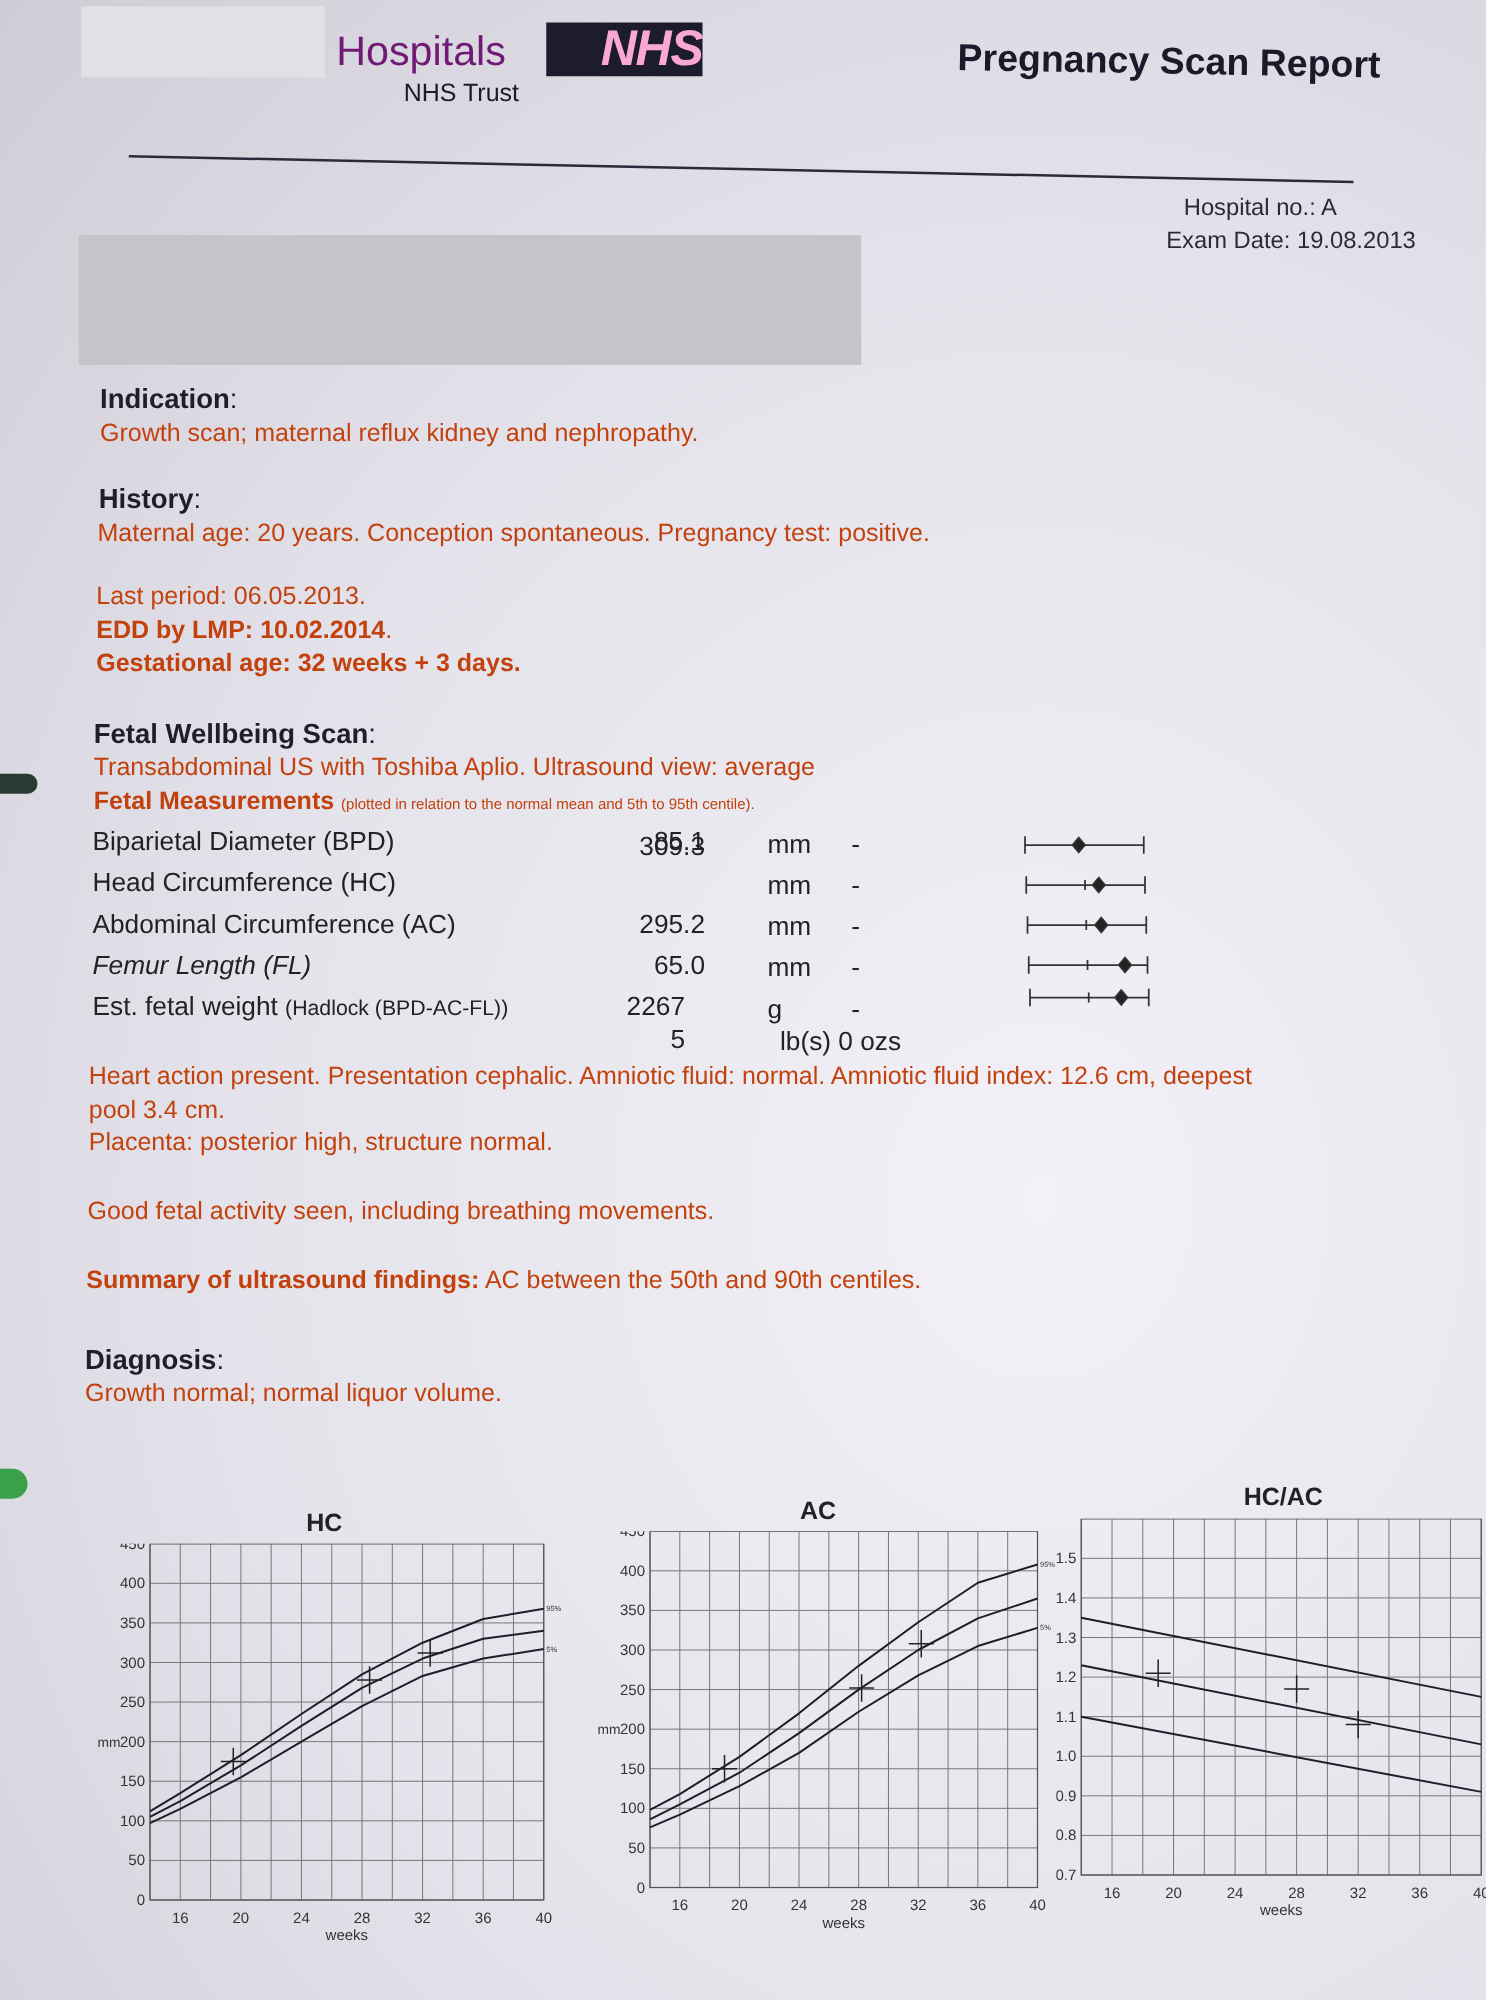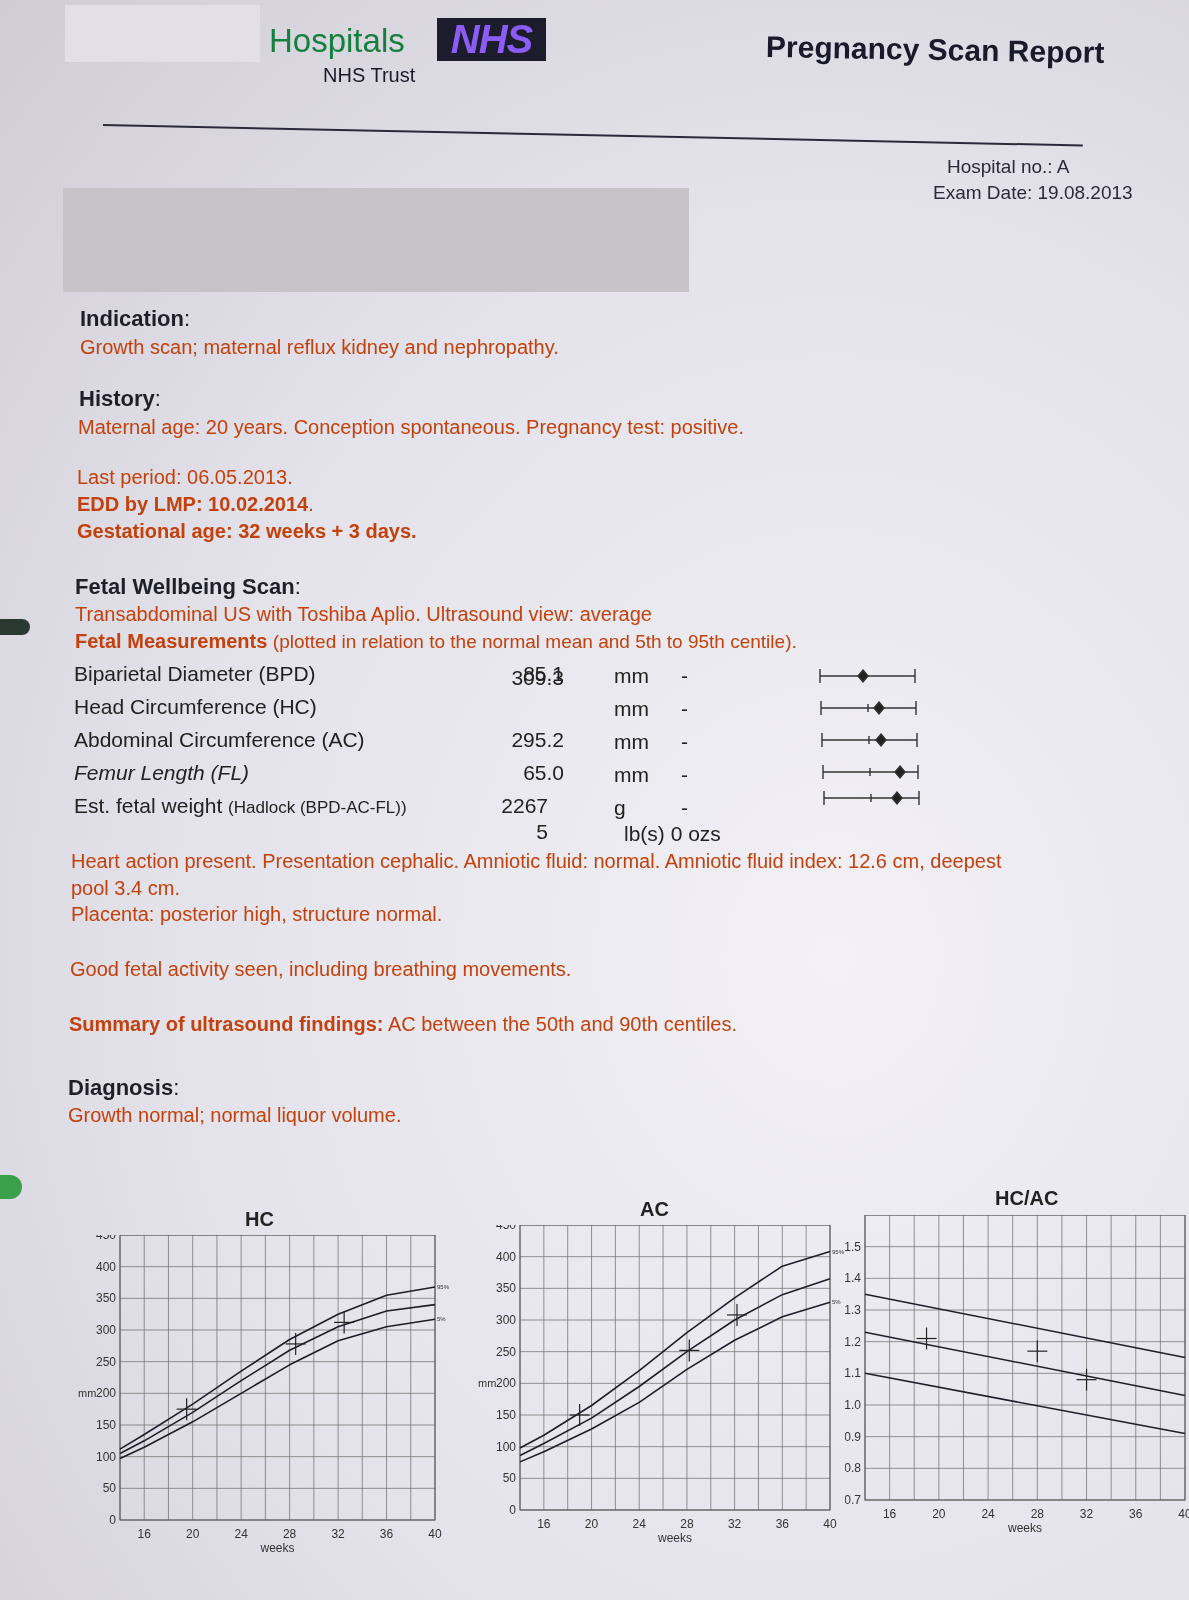--- a/index.html
+++ b/index.html
@@ -4,31 +4,31 @@
 <style>
   html, body { margin:0; padding:0; }
   body {
     width:1189px; height:1600px; position:relative; overflow:hidden;
     background: radial-gradient(ellipse at 70% 60%, #f3f1f7 0%, #e4e2ea 55%, #cfccd6 100%);
     font-family: "Liberation Sans", sans-serif; color:#222;
   }
   .abs { position:absolute; }
   .redact-top { left:65px; top:5px; width:195px; height:57px; background:#e2e0e6; }
   .redact-main { left:63px; top:188px; width:626px; height:104px; background:#c7c4c9; }
-  .logo-text { left:269px; top:22px; font-size:33px; color:#15803d;text-align:right; }
-  .nhs-box { left:437px; top:18px; width:109px; height:43px; background:#1c1c2c; color:#8b5cf6;
-    font-weight:bold; font-style:italic; font-size:40px; line-height:43px; text-align:center; letter-spacing:-1px; }
+  .logo-text { left:269px; top:22px; font-size:33px; color:#701a75;text-align:right; }
+  .nhs-box { left:437px; top:18px; width:109px; height:43px; background:#1c1c2c; color:#f9a8d4;
+    font-weight:bold; font-style:italic; font-size:40px; line-height:43px; text-align:right; letter-spacing:-1px;padding-left:16px; }
   .trust { left:323px; top:64px; font-size:20px; color:#1a1a2a; }
   .report-title { left:766px; top:30px; font-size:30px; font-weight:bold; color:#1a1a2a; transform:rotate(1deg); transform-origin:left; }
   .hrule { left:103px; top:124px; width:980px; height:2px; background:#2a2a3a; transform:rotate(1.2deg); transform-origin:left; }
   .meta { font-size:19px; color:#2a2a3a; }
   .h { font-size:22px; font-weight:bold; color:#1f1f2a; }
   .t { font-size:20px; color:#c2410c; white-space:nowrap; }
   .b { font-weight:bold; }
-  .small { font-size:19px; }
+  .small { font-size:12px; }
   .row { font-size:21px; white-space:nowrap; }
   .num { text-align:right; width:80px; }
   .chart-title { font-size:20px; font-weight:bold; color:#222; }
   svg text { font-family: "Liberation Sans", sans-serif; }
   .side-mark { left:0; top:619px; width:30px; height:16px; background:#2a3a32; border-radius:0 8px 8px 0; }
   .side-dot { left:0; top:1175px; width:22px; height:24px; background:#3aa04a; border-radius:0 12px 12px 0; }
 </style>
 </head>
 <body>
 

